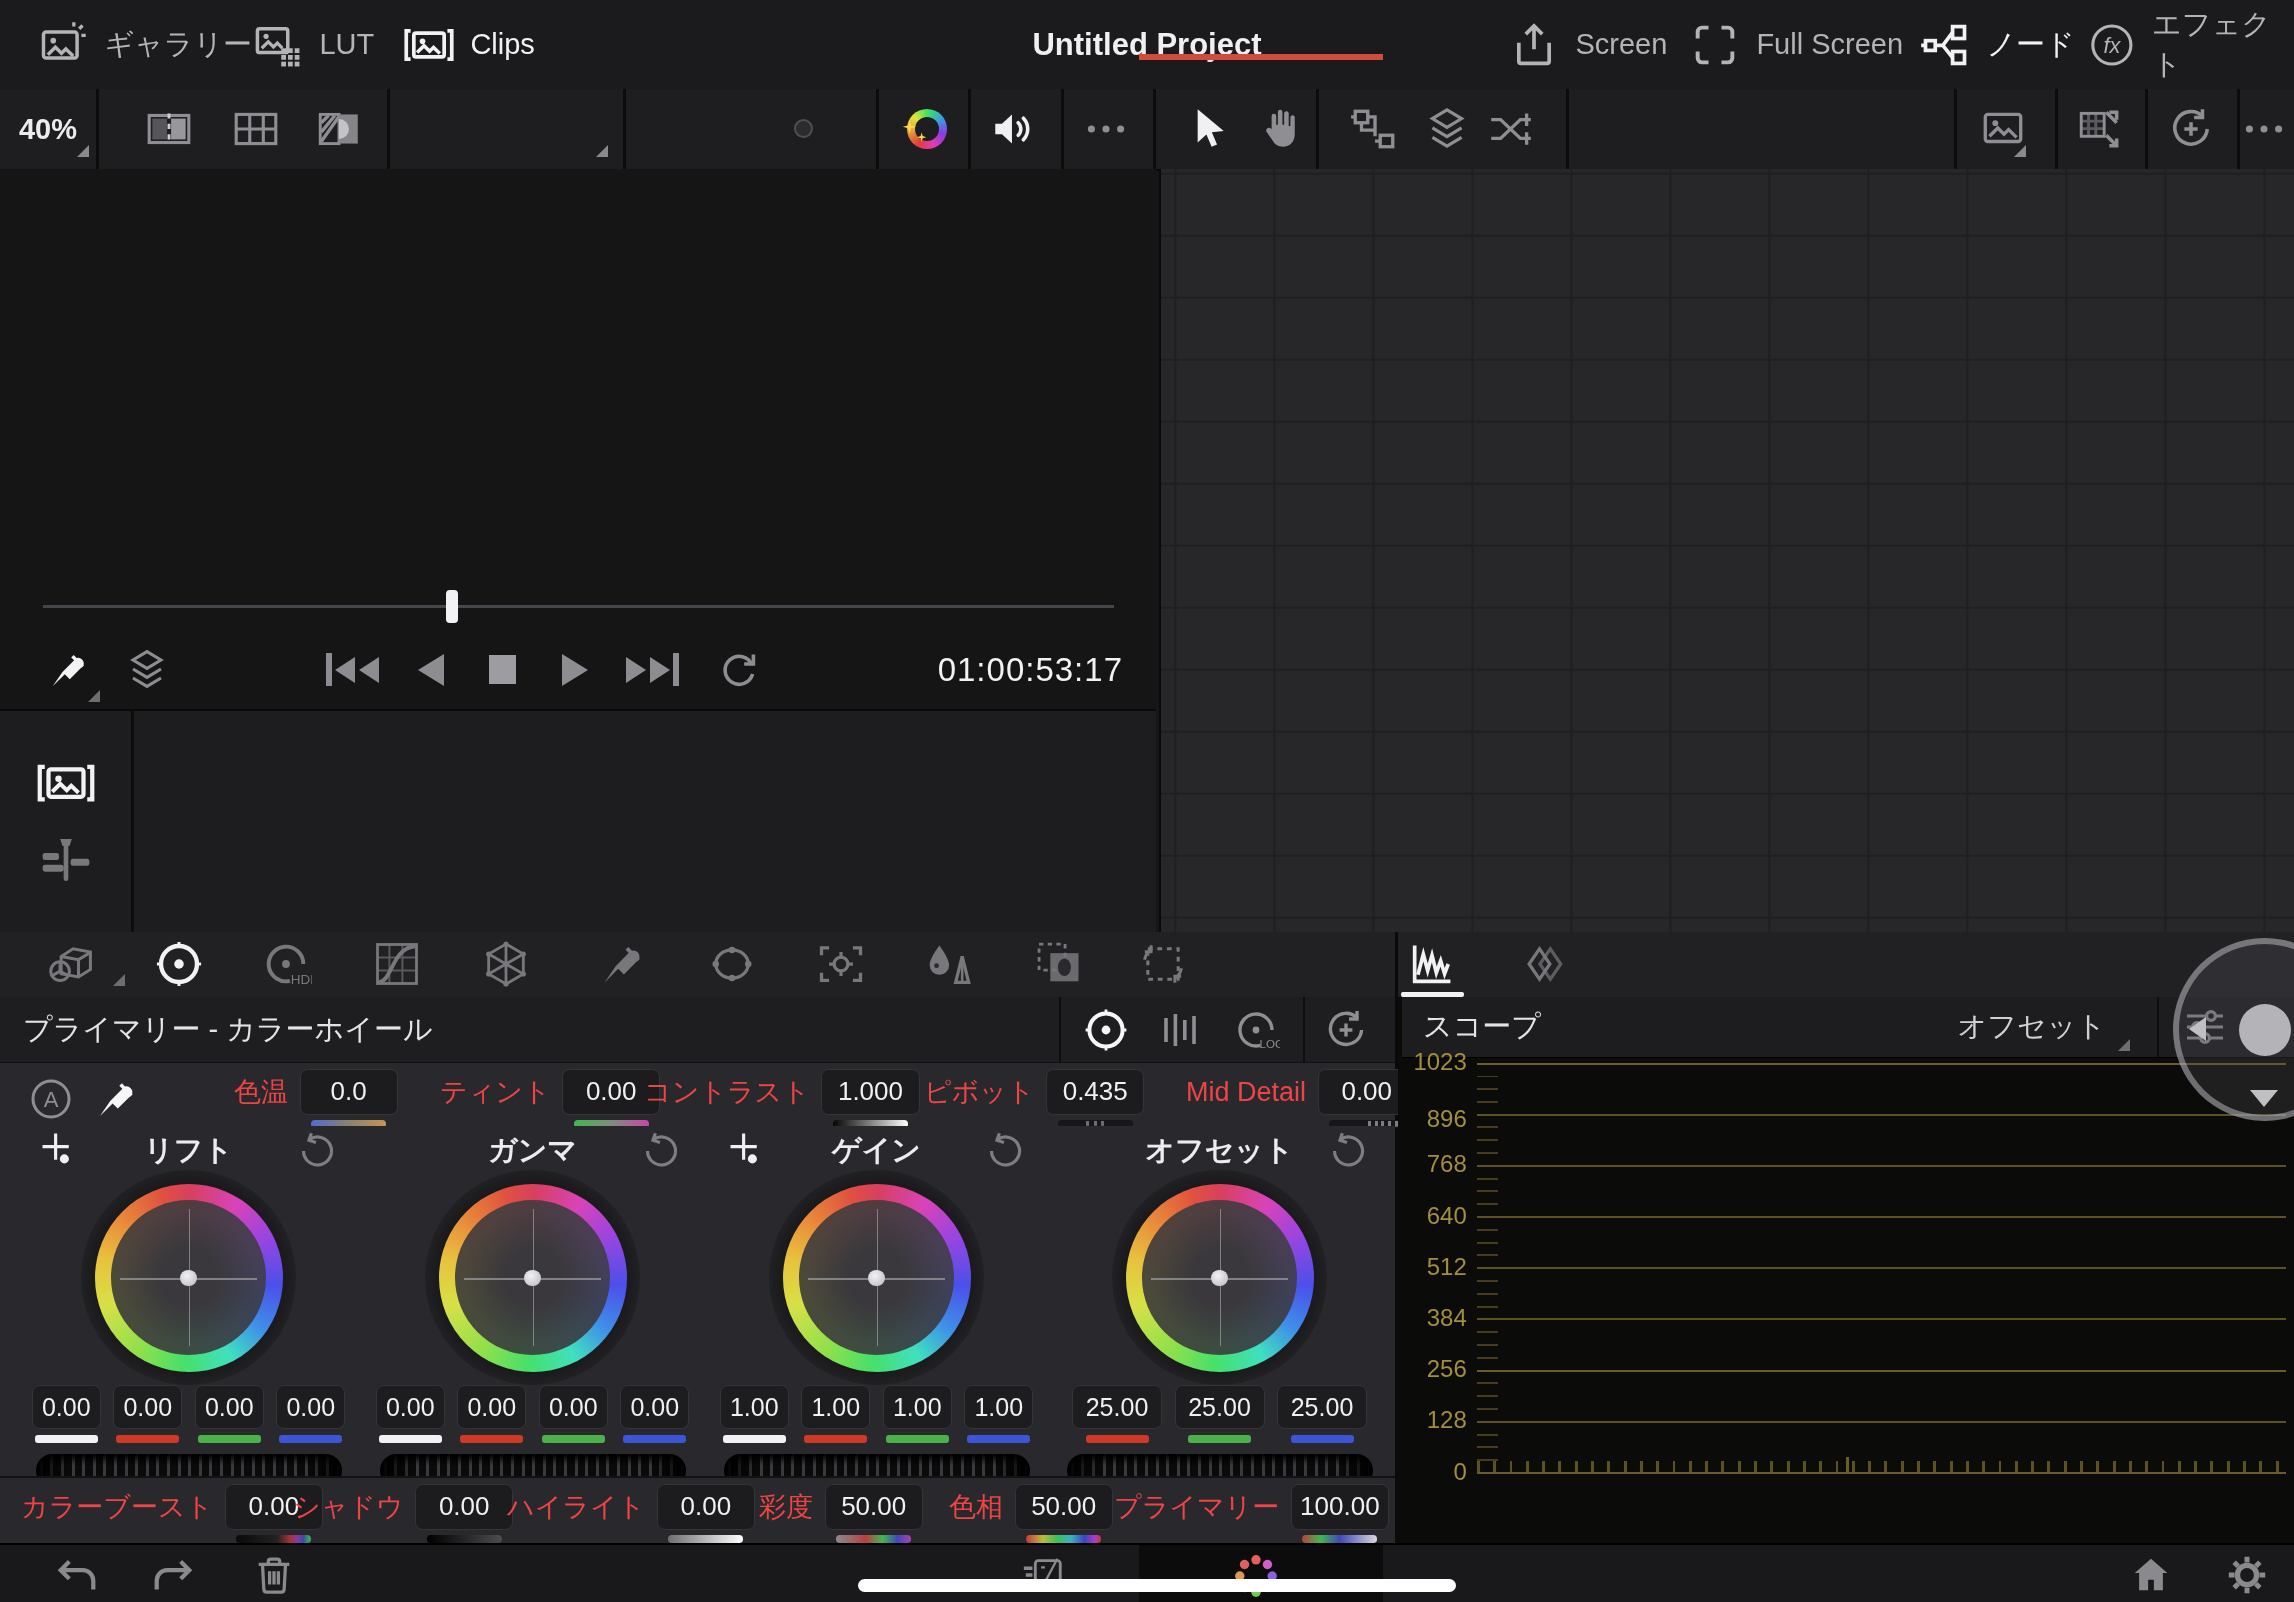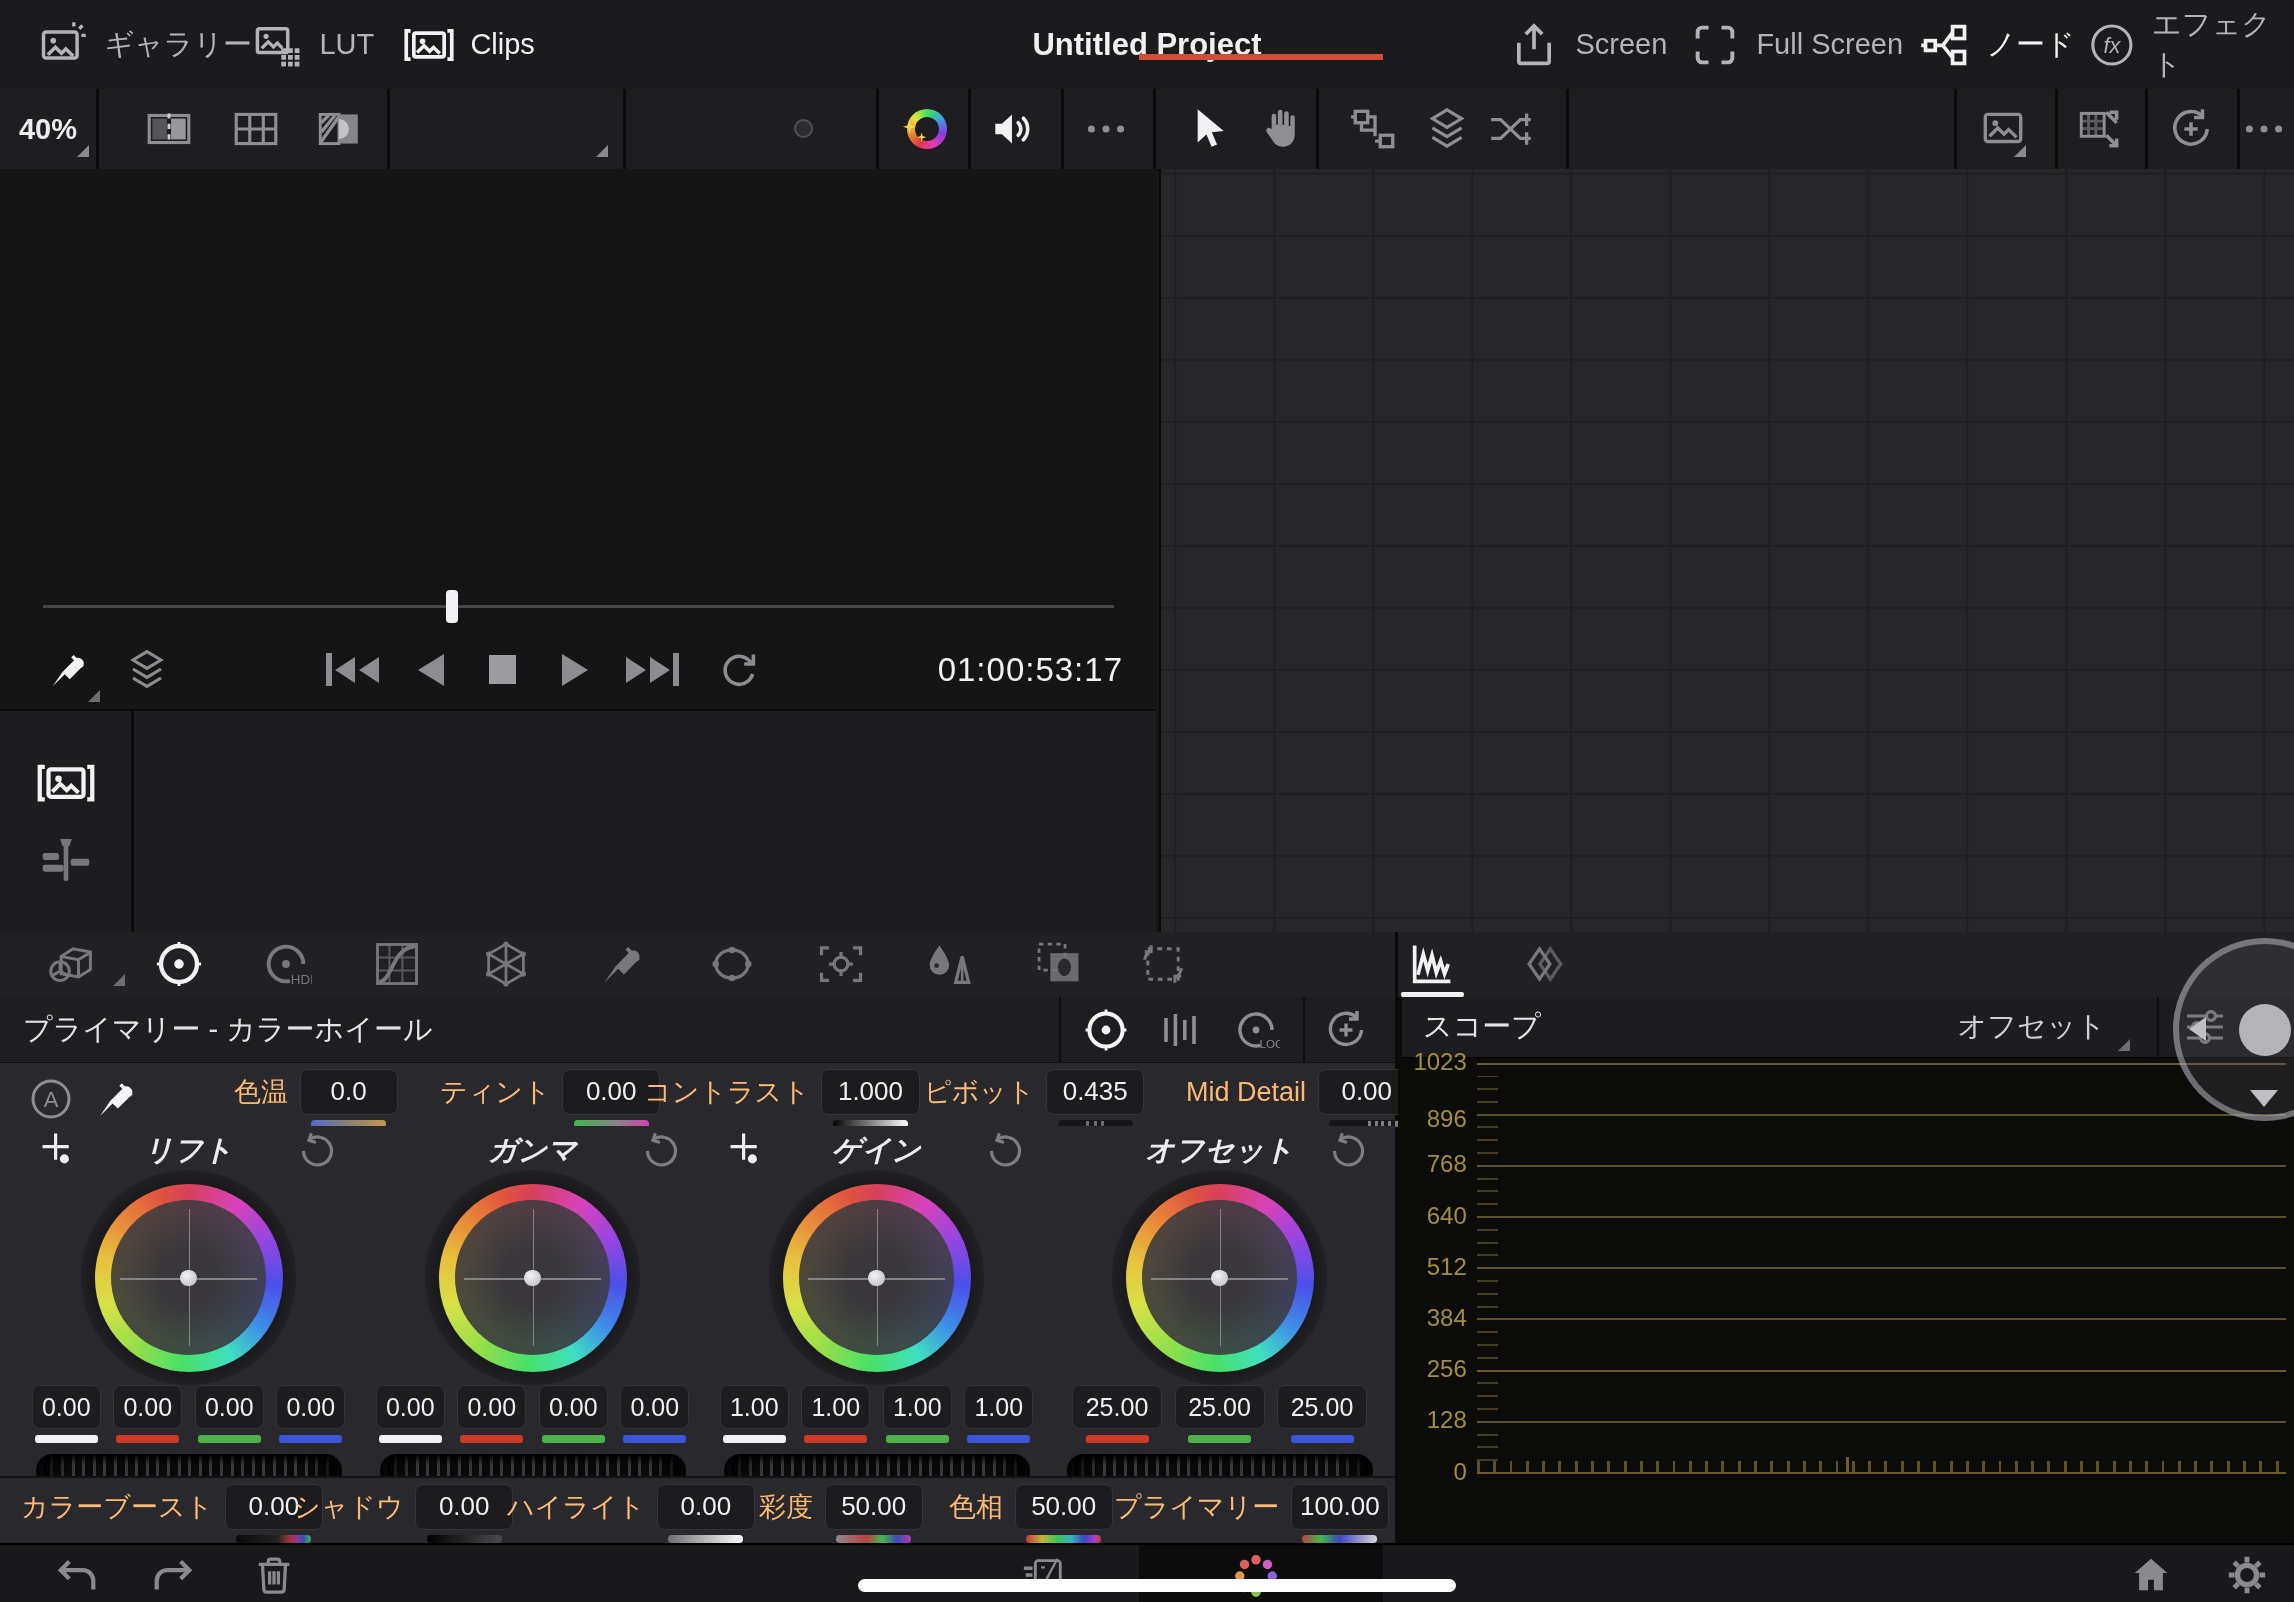--- a/index.html
+++ b/index.html
@@ -61,42 +61,42 @@
   
   .leftheader{left:0;top:997px;width:1395px;height:65px;background:#1e1e21;border-bottom:1.9px solid #101012;}
   .lh-title{position:absolute;left:23px;top:0;height:65px;display:flex;align-items:center;color:#e4e4e6;font-size:29px;}
   .lh-ic{position:absolute;top:4.8px;width:67px;height:56px;display:flex;align-items:center;justify-content:center;color:#8e8e93;}
   .lh-ic .ic{width:48px;height:48px;}
   .lh-ic.white{color:#f6f6f8;}
   .lh-div{position:absolute;top:0;width:1.9px;height:65px;background:#0e0e10;}
   .params{background:#29292d;}
   .params1{left:0;top:1063px;width:1395px;height:63px;}
   .pgroup{position:absolute;top:5.8px;display:flex;align-items:flex-start;gap:11.5px;}
-  .plabel{color:#fdba74;font-size:27px;line-height:46px;white-space:nowrap;}
+  .plabel{color:#ef4444;font-size:27px;line-height:46px;white-space:nowrap;}
   .pboxcol{display:flex;flex-direction:column;align-items:center;gap:4.8px;}
   .pbox{min-width:81px;padding:0 7.7px;height:44px;background:#1c1c1f;border:1.9px solid #353539;border-radius:7.7px;
         color:#f0f0f2;font-size:26px;display:flex;align-items:center;justify-content:center;}
   .gstrip{width:75px;height:8.6px;border-radius:3.8px;background:#151518;}
   .g-temp{background:linear-gradient(90deg,#4f6cce,#8c8070,#c59455);}
   .g-tint{background:linear-gradient(90deg,#3fb84d,#7f8c7f,#cc44b0);}
   .g-contrast{background:linear-gradient(90deg,#050505,#fff);}
   .g-pivot{background-color:#17171a;background-image:repeating-linear-gradient(90deg,#6e6e72 0 2.9px,transparent 2.9px 7.7px);
            background-size:23px 60%;background-position:54% center;background-repeat:no-repeat;}
   .g-middetail{background-color:#17171a;background-image:repeating-linear-gradient(90deg,#7e7e82 0 2.9px,transparent 2.9px 6.7px);
            background-size:46% 70%;background-position:96% center;background-repeat:no-repeat;}
   .g-boost{background:linear-gradient(90deg,#0a0a0a,#222 55%,#a23636 72%,#8c36a2 82%,#3650a2 90%,#36a26e 97%);}
   .g-shadow{background:linear-gradient(90deg,#000,#4c4c50);}
   .g-highlight{background:linear-gradient(90deg,#6e6e72,#fff);}
   .g-sat{background:linear-gradient(90deg,#8a8a8e,#b84040 40%,#40b850 62%,#4048b8 82%,#b040b0);}
   .g-hue{background:linear-gradient(90deg,#c03a3a,#c0b83a 22%,#3ac058 42%,#3ab2c0 60%,#3a46c0 78%,#b23ac0 92%,#c03a3a);}
   .g-lum{background:linear-gradient(90deg,#b84040,#40b850 25%,#4048b8 50%,#d8d8da);}
   
   .wheelsec{left:0;top:1126px;width:1395px;height:350px;background:#29292d;}
   .wgroup{position:absolute;top:0;width:311px;}
-  .whead{height:50px;display:grid;grid-template-columns:54px 1fr 54px;align-items:center;font-style:italic;}
+  .whead{height:50px;display:grid;grid-template-columns:54px 1fr 54px;align-items:center;}
   .wlabel{text-align:center;color:#ececee;font-size:29px;font-weight:600;}
   .whead .ic{width:42px;height:42px;color:#7e7e82;margin:auto;}
   .whead .ic.white{color:#f0f0f2;}
   .wheel{position:relative;width:188px;height:188px;margin:7.7px auto 0;}
   .bezel{position:absolute;inset:-13.4px;border-radius:50%;background:radial-gradient(circle,#1a1a1c 62%,#222226 72%,#29292d 76%);}
   .ring{position:absolute;inset:0;border-radius:50%;
     background:conic-gradient(from 0deg,#d8405c,#d843b8 32deg,#9a45e0 62deg,#4b50ea 95deg,#3f8fe8 125deg,#3fe0c0 152deg,#46e06a 183deg,#8ee04b 214deg,#d8e046 252deg,#e8c23e 282deg,#e8883a 312deg,#e0513f 342deg,#d8405c 360deg);}
   .disc{position:absolute;inset:16.3px;border-radius:50%;
     background:radial-gradient(circle,#3a383c 0 26%,rgba(58,56,60,0) 62%),
     conic-gradient(from 0deg,#4f3c42,#493e55 60deg,#3c4056 110deg,#3a4a4e 150deg,#3e4c40 190deg,#4a4a3a 250deg,#50433c 310deg,#4f3c42 360deg);}

